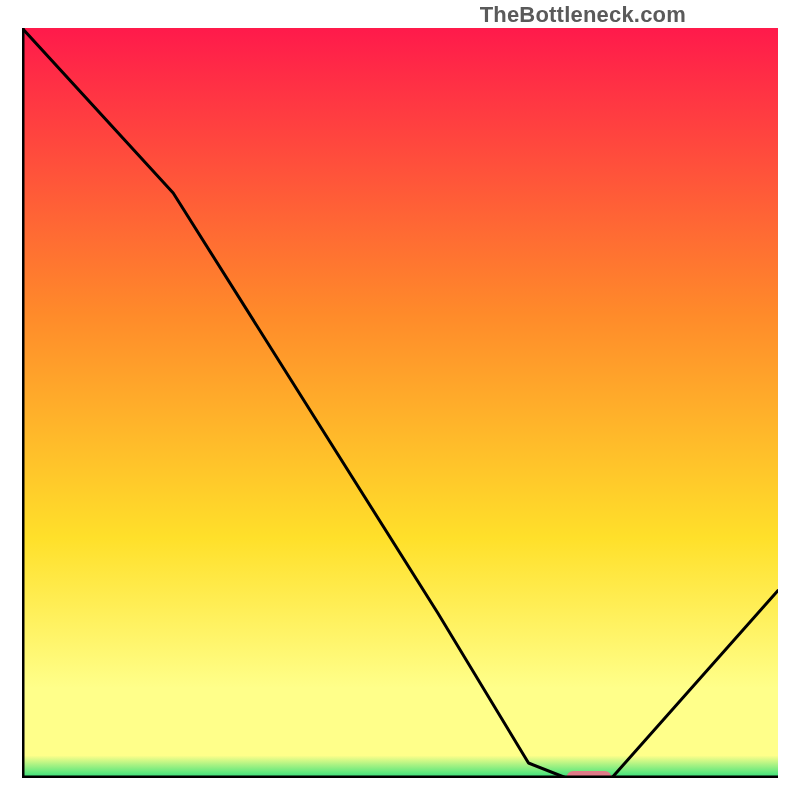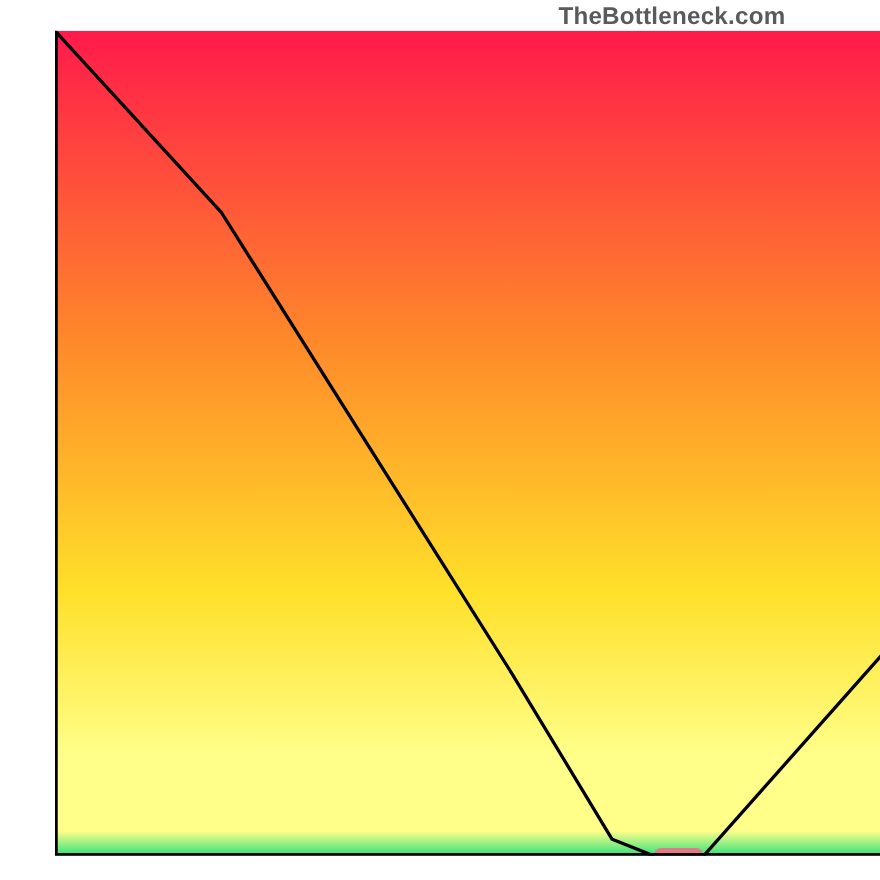--- a/index.html
+++ b/index.html
@@ -9,21 +9,20 @@
     height: 800px;
     overflow: hidden;
     background: #ffffff;
     font-family: Arial, Helvetica, sans-serif;
   }
   .frame {
     position: relative;
     width: 696px;
     height: 800px;
     box-sizing: border-box;
-    margin-left: 28px;
   }
   .watermark {
     position: absolute;
     top: 2px;
     right: 10px;
     color: #5a5a5a;
     font-size: 22px;
     font-weight: 600;
     letter-spacing: 0.2px;
   }

